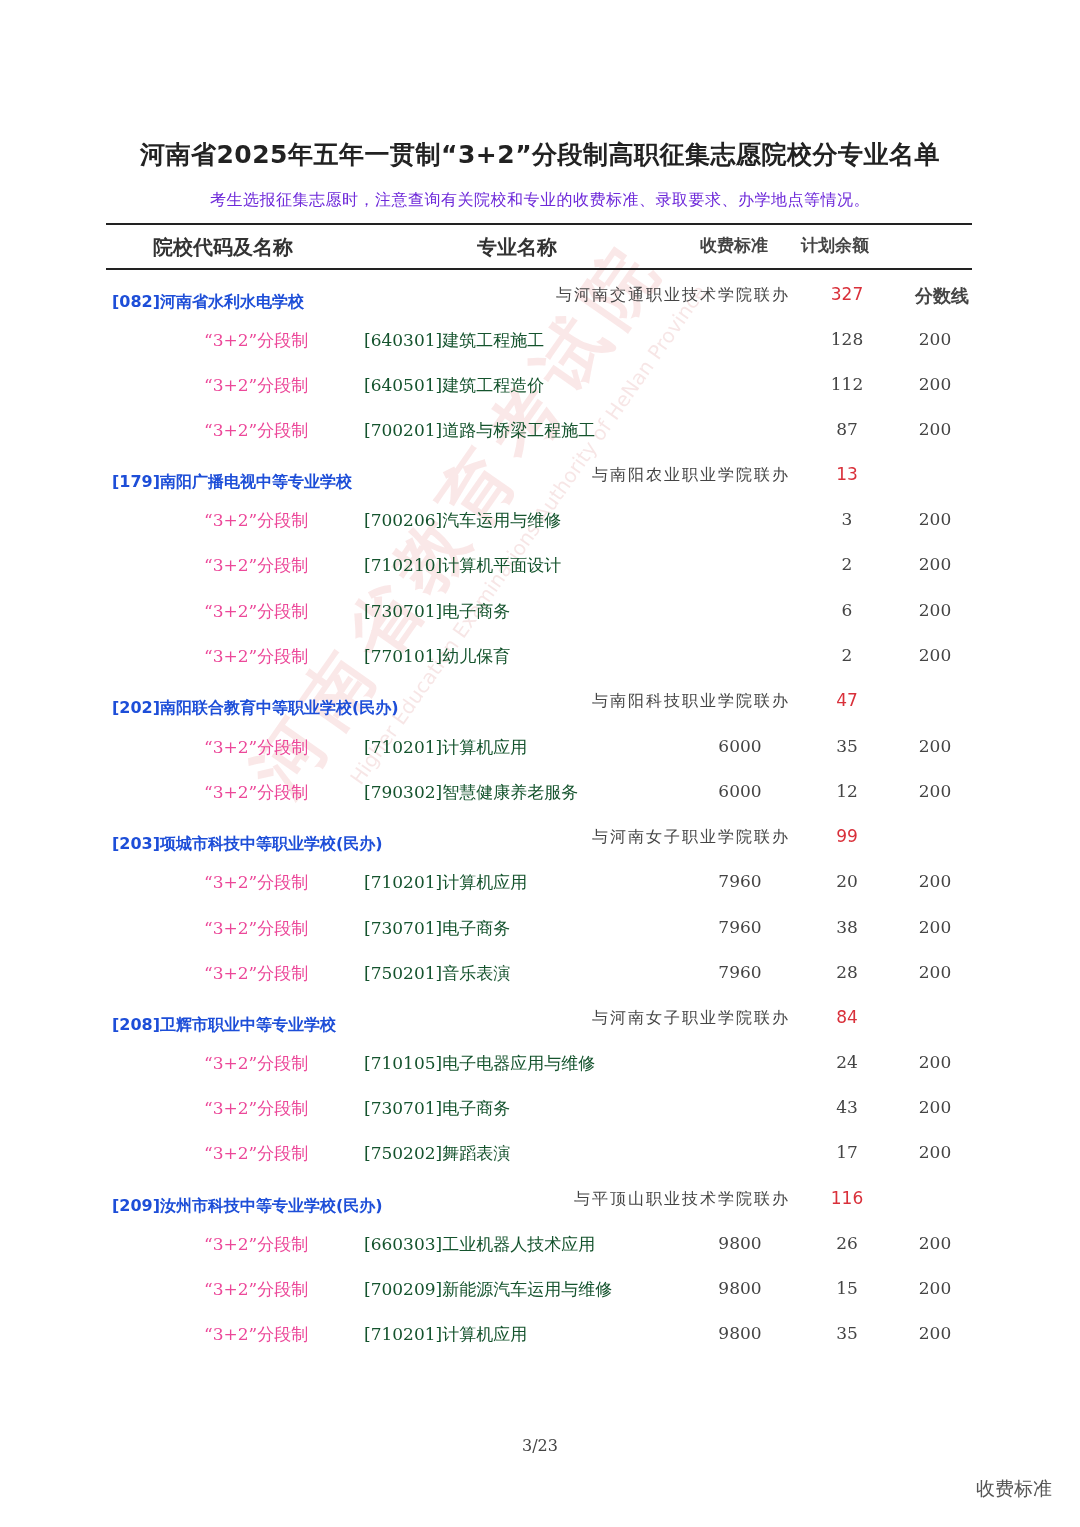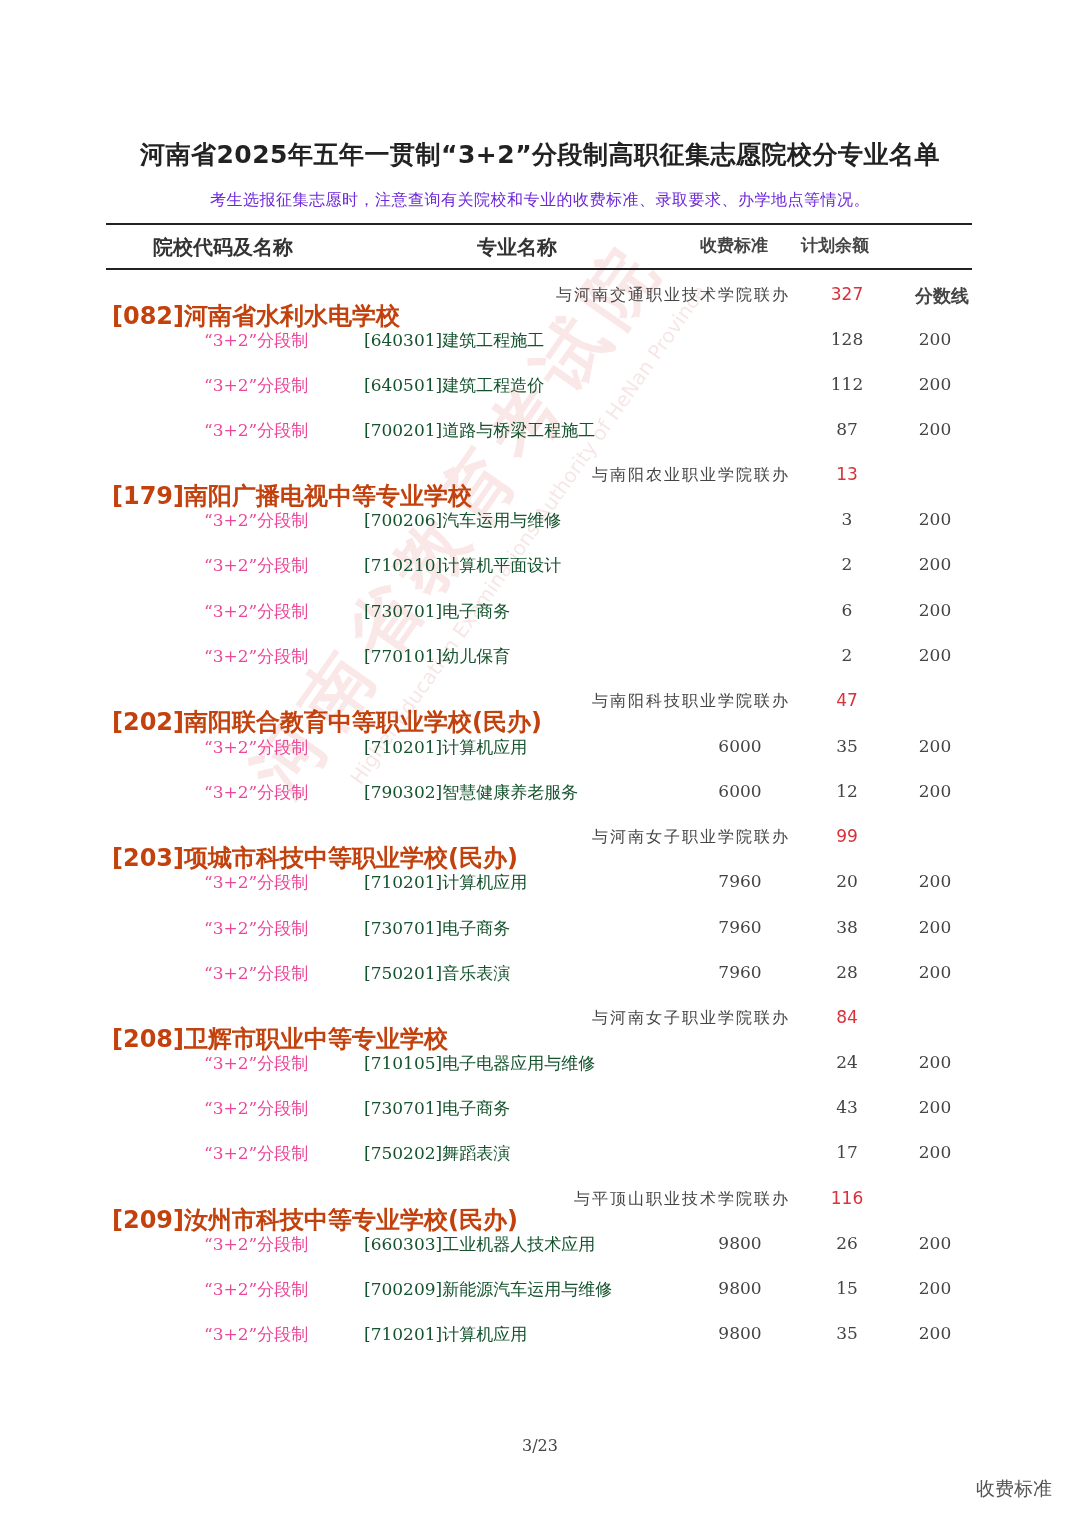--- a/index.html
+++ b/index.html
@@ -74,25 +74,25 @@
 
   .row {
     position: absolute;
     left: 0;
     width: 1080px;
     height: 30px;
   }
   .school-name {
     position: absolute;
     left: 112px;
-    top: 16px;
+    top: 8px;
     font-family: "DejaVu Sans", "Liberation Sans", sans-serif;
     font-weight: bold;
-    font-size: 24px;
-    color: #c2410c;
+    font-size: 16px;
+    color: #1d4ed8;
     white-space: nowrap;
   }
   .partner {
     position: absolute;
     right: 290px;
     top: 1px;
     font-size: 16px;
     color: #444444;
     letter-spacing: 2px;
     white-space: nowrap;

